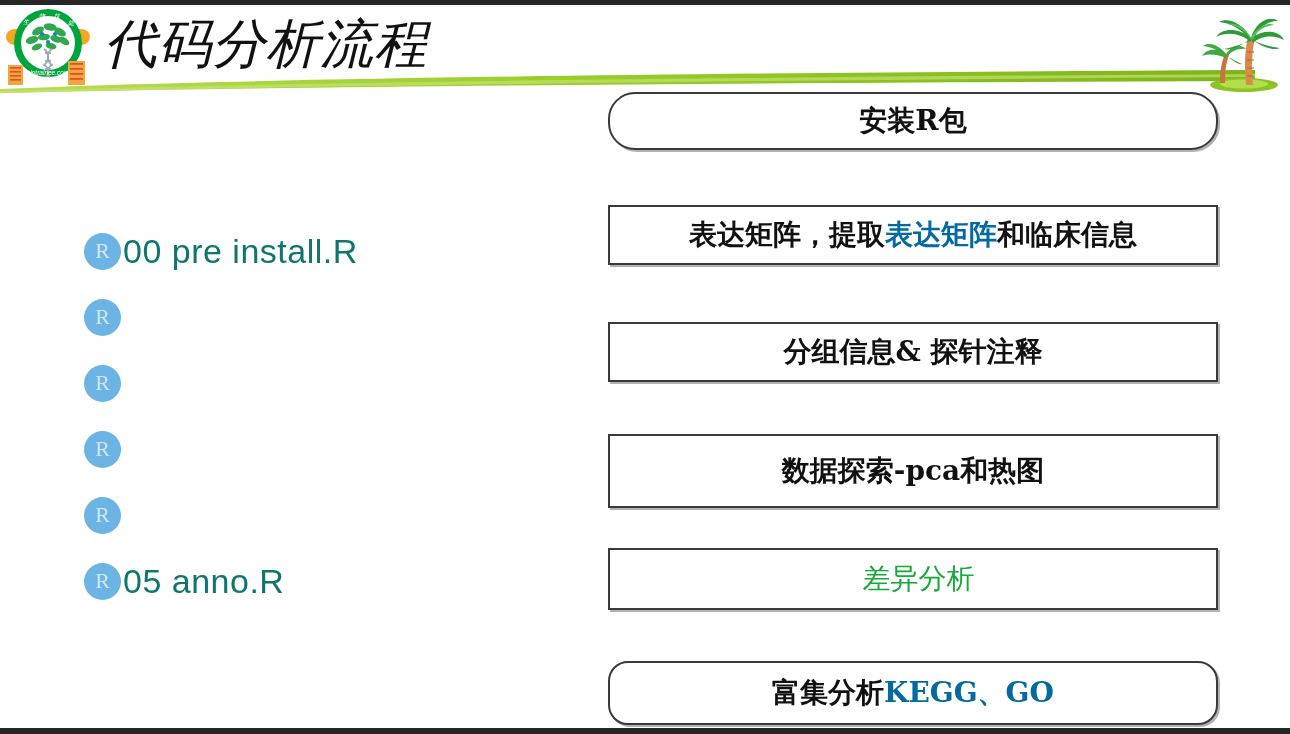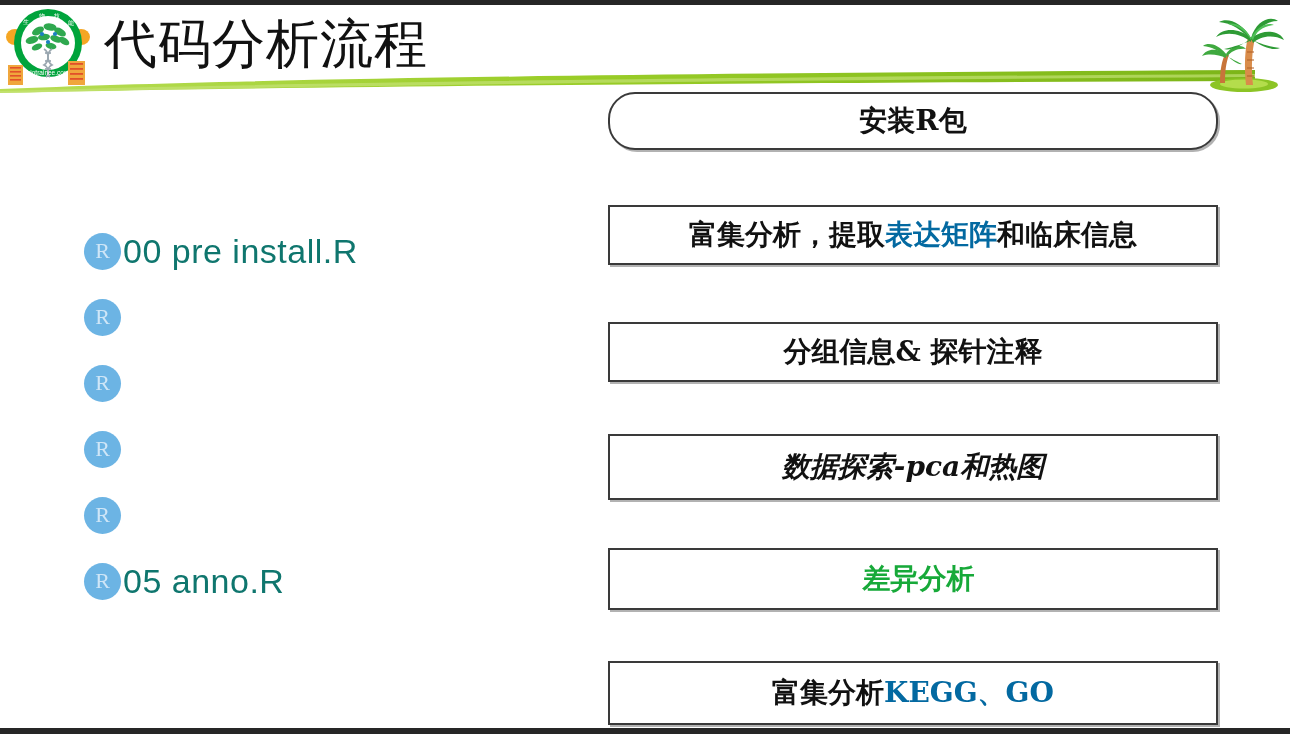--- a/index.html
+++ b/index.html
@@ -30,20 +30,21 @@
   .edge-bar.top    { top: 0;    height: 5px; }
   .edge-bar.bottom { top: 728px; height: 6px; }
 
   
   .header {
     position: absolute;
     left: 0;
     top: 5px;
     width: 1026px;
     height: 84px;
+    font-style: italic;
   }
 
   .logo {
     position: absolute;
     left: 6px;
     top: 2px;
     width: 84px;
     height: 80px;
   }
 
@@ -141,21 +142,21 @@
     white-space: nowrap;
     font-family: "DejaVu Serif", "Liberation Serif", serif;
     font-weight: 600;
   }
   .flow-text .hl {
     color: #0369a1;
     font-weight: 700;
   }
   .flow-text.all-green {
     color: #17a939;
-    font-weight: 700;
+    font-weight: 400;
     margin-left: 11px;
   }
 </style>
 </head>
 <body>
 
 <div id="slide">
 
   <div class="edge-bar top"></div>
 
@@ -310,37 +311,37 @@
   </div>
 
   <div class="flow">
 
     <div class="flow-box" style="top:92px;height:58px;border-radius:27px;">
       <span class="flow-text">安装R包</span>
     </div>
 
     <div class="flow-box" style="top:205px;height:60px;">
       <span class="flow-text">
-        <span>富集分析，提取</span><span class="hl">表达矩阵</span><span>和临床信息</span>
+        <span>表达矩阵，提取</span><span class="hl">表达矩阵</span><span>和临床信息</span>
       </span>
     </div>
 
     <div class="flow-box" style="top:322px;height:60px;">
       <span class="flow-text">分组信息&amp; 探针注释</span>
     </div>
 
-    <div class="flow-box" style="top:434px;height:66px;font-style:italic;">
+    <div class="flow-box" style="top:434px;height:74px;">
       <span class="flow-text">数据探索-pca和热图</span>
     </div>
 
     <div class="flow-box" style="top:548px;height:62px;">
       <span class="flow-text all-green">差异分析</span>
     </div>
 
-    <div class="flow-box" style="top:661px;height:64px;">
+    <div class="flow-box" style="top:661px;height:64px;border-radius:20px;">
       <span class="flow-text">
         <span>富集分析</span><span class="hl">KEGG、GO</span><span></span>
       </span>
     </div>
   </div>
 
   <div class="edge-bar bottom"></div>
 </div>
 
 </body></html>

